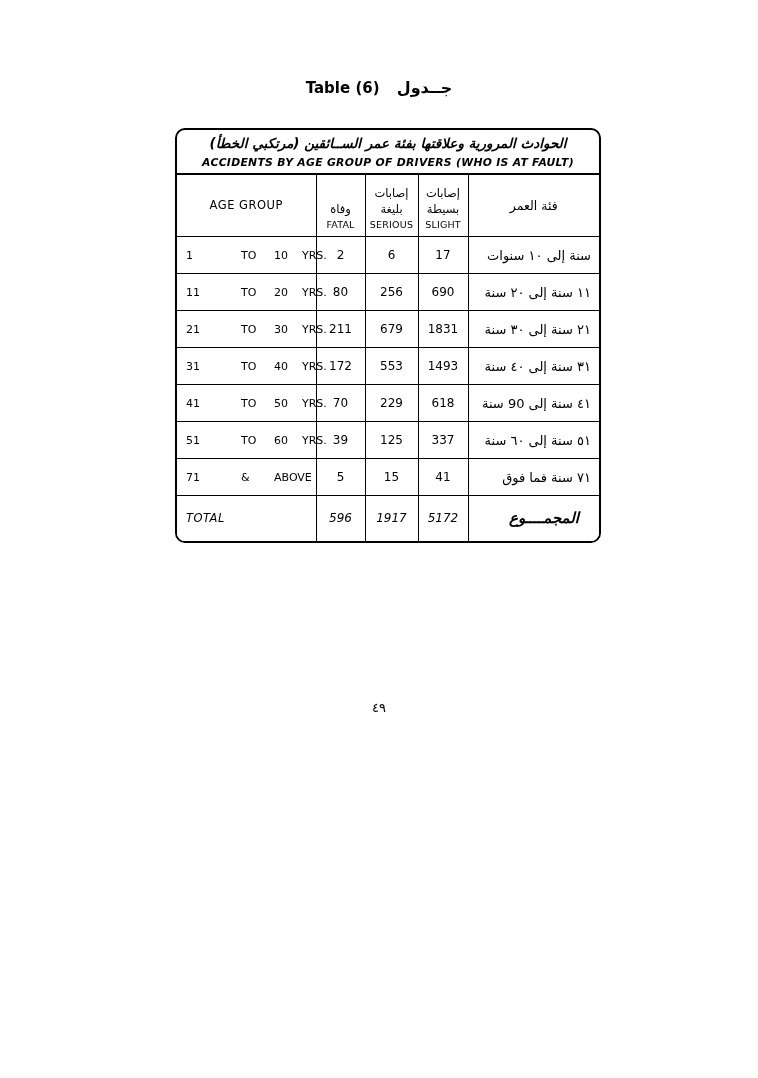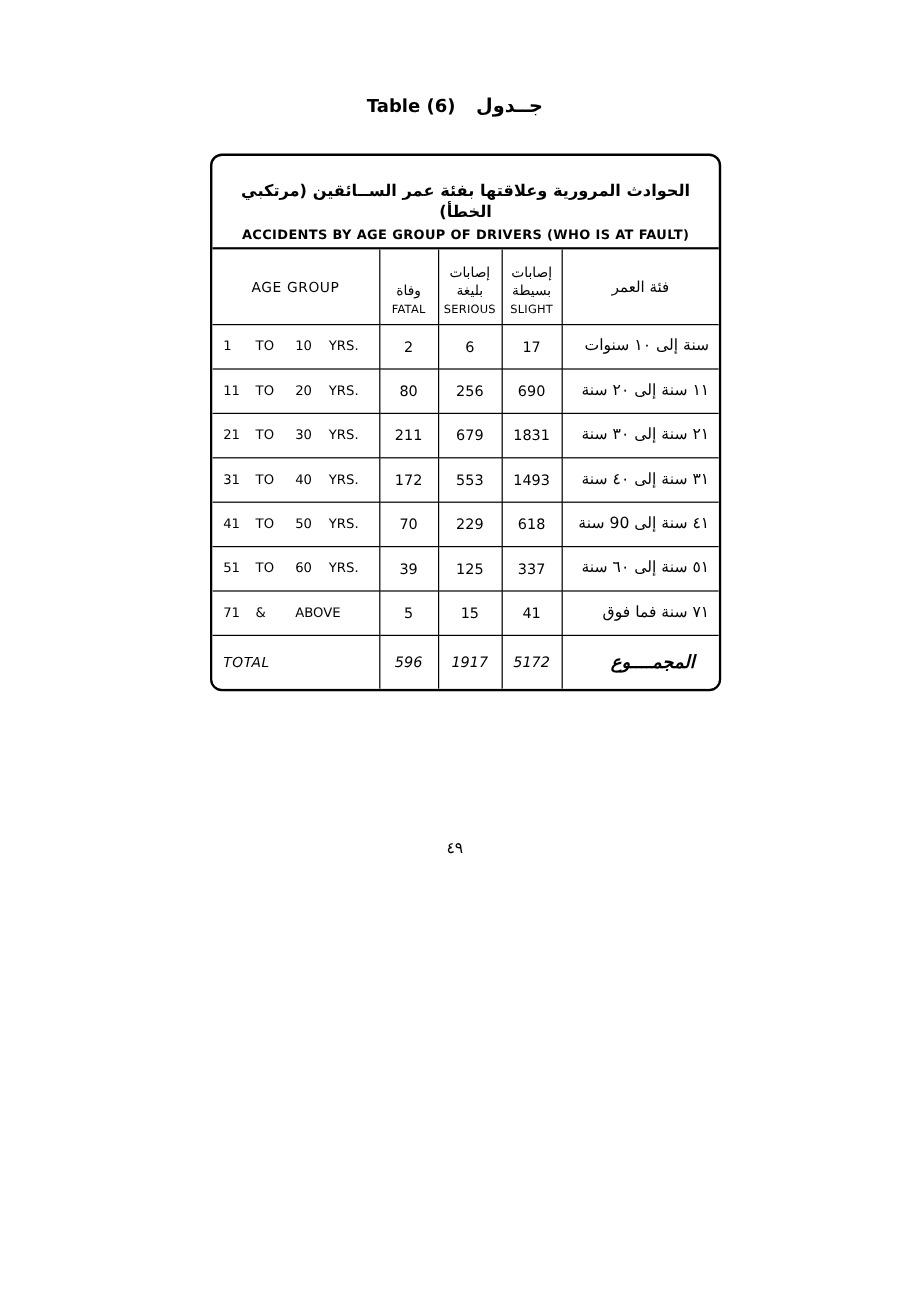--- a/index.html
+++ b/index.html
@@ -31,22 +31,23 @@
     position: absolute;
     top: 128px; left: 175px;
     width: 426px;
     border: 2px solid #000;
     border-radius: 10px;
     overflow: hidden;
     background: #fff;
   }
   .tbl-titles {
     border-bottom: 2px solid #000;
-    padding: 21px 6px 4px 6px;
+    padding: 5px 6px 4px 6px;
     text-align: center;
+    font-style: italic;
   }
   .tbl-title-ar { font-weight: bold; font-size: 13.5px; line-height: 1.3; }
   .tbl-title-en { font-weight: bold; font-size: 10.8px; margin-top: 3px; letter-spacing: 0.3px; }
 
   table.data-table {
     width: 100%;
     border-collapse: collapse;
     table-layout: fixed;
   }
   col.c-age     { width: 139px; }
@@ -67,21 +68,21 @@
   .th-stack { vertical-align: bottom; padding-bottom: 6px; text-align: center; }
   .th-stack .h-ar { display: block; font-size: 11.5px; line-height: 1.35; margin-bottom: 2px; }
   .th-stack .h-en { display: block; font-size: 9.5px; letter-spacing: 0.2px; }
   .th-ar-col { font-size: 12.5px; text-align: center; font-weight: normal; }
 
   
   tbody td { height: 37px; font-size: 12px; vertical-align: middle; }
   .age-cell { padding-left: 9px; font-size: 11px; white-space: nowrap; }
   .ag-part { display: inline-block; text-align: left; }
   .ag-0 { min-width: 27px; }
-  .ag-1 { min-width: 33px; }
+  .ag-1 { min-width: 33px; margin-left: 28px; }
   .ag-2 { min-width: 28px; }
   .num-cell { text-align: center; }
   .ar-cell {
     direction: rtl;
     text-align: right;
     padding-right: 8px;
     font-size: 13px;
     white-space: nowrap;
   }
 

